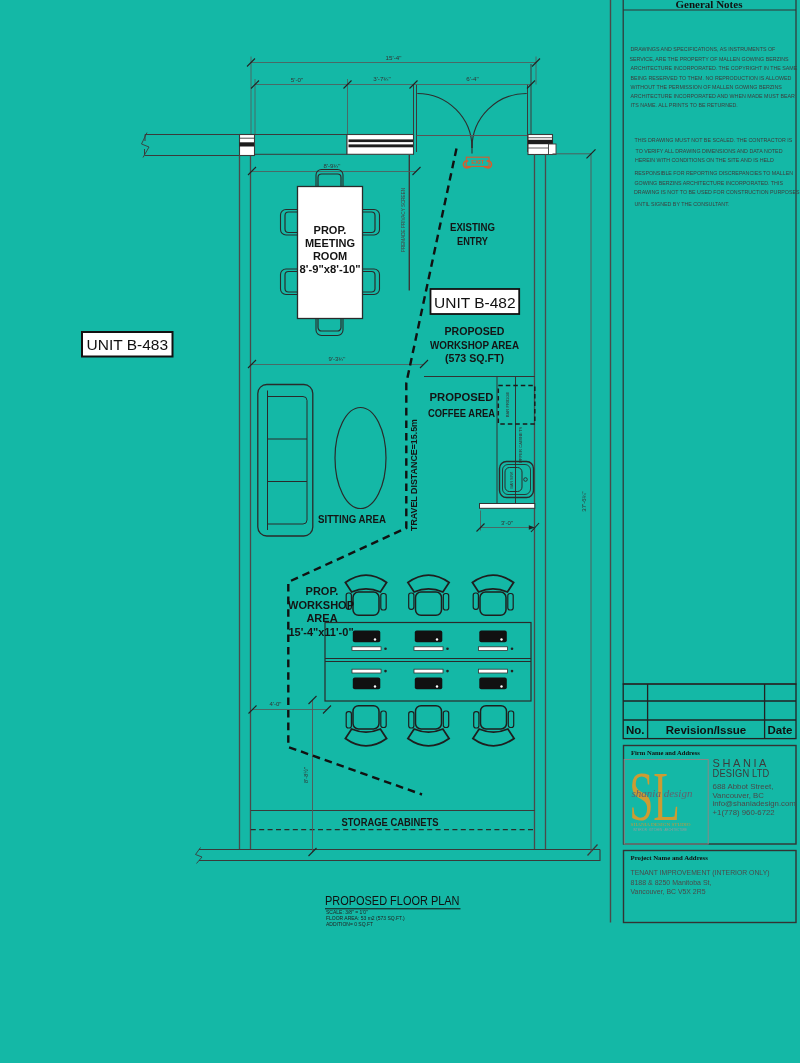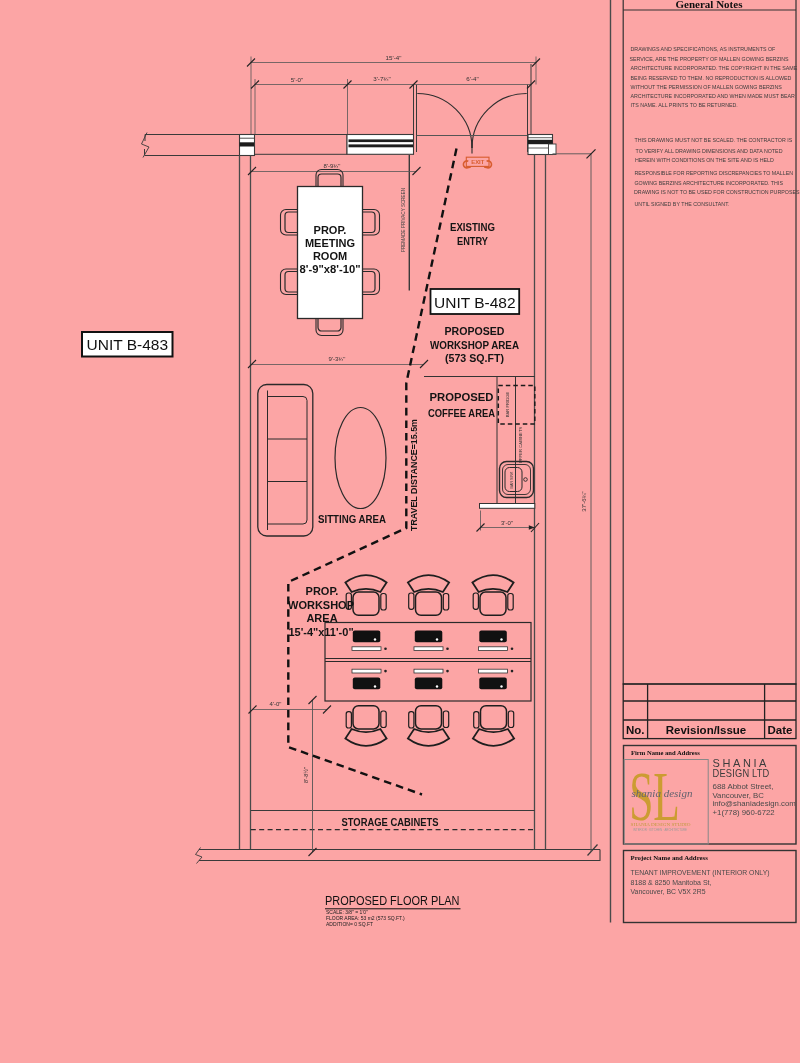--- a/index.html
+++ b/index.html
@@ -1,16 +1,16 @@
 <!DOCTYPE html>
 <html><head>
 <meta charset="utf-8">
 <style>
   html,body{margin:0;padding:0;background:#ffffff;}
-  #page{position:relative;width:800px;height:1063px;background:#fca5a5;overflow:hidden;}
+  #page{position:relative;width:800px;height:1063px;background:#14b8a6;overflow:hidden;}
   svg text{font-family:"Liberation Sans",sans-serif;}
   .ser{font-family:"Liberation Serif",serif;}
 </style>
 </head>
 <body>
 <div id="page">
 <svg width="800" height="1063" viewBox="0 0 800 1063">
 
 <g>
         <line x1="610.5" y1="0" x2="610.5" y2="922.5" stroke="#4a4a4a" stroke-width="1.4"></line>

